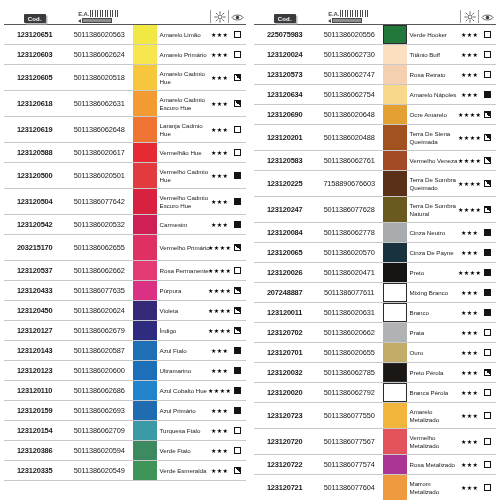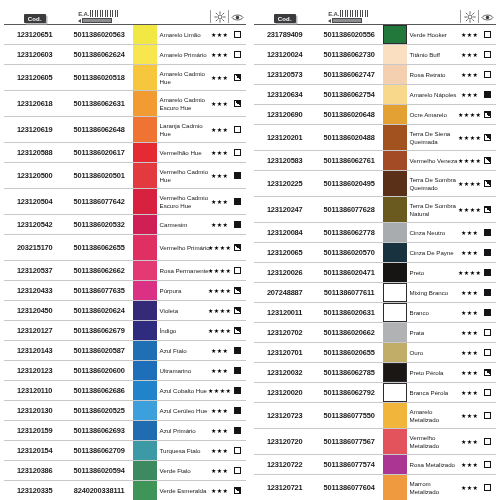--- a/index.html
+++ b/index.html
@@ -76,21 +76,21 @@
     min-height:19px;
   }
   .row.tall{min-height:25px;}
   .cell{display:flex;align-items:center;box-sizing:border-box;}
   .c-cod{
     width:62px;justify-content:center;
     font-size:7.4px;font-weight:bold;color:#19191b;letter-spacing:-.15px;
   }
   .c-ean{
     width:68px;justify-content:center;
-    font-size:7.4px;font-weight:bold;color:#19191b;letter-spacing:-.15px;
+    font-size:7.4px;font-weight:normal;color:#19191b;letter-spacing:-.15px;
   }
   .c-swatch{width:24px;padding:0;align-items:stretch;}
   .swatch{width:100%;height:100%;display:block;}
   .swatch.bordered{box-sizing:border-box;border:1px solid #2b2b2d;}
   .c-name{
     width:54px;
     font-size:6.2px;color:#1b1b1d;
     line-height:1.22;
     padding-left:3px;
     letter-spacing:-.05px;
@@ -352,32 +352,20 @@
           <div class="cell c-swatch">
             <span class="swatch" style="background: rgb(33, 131, 201);"></span>
           </div>
           <div class="cell c-name">Azul Cobalto Hue</div>
           <div class="cell c-sun">★★★★</div>
           <div class="cell c-opacity">
             <span class="sq full"></span>
           </div>
         </div>
         <div class="row">
-          <div class="cell c-cod">123120130</div>
-          <div class="cell c-ean">5011386020525</div>
-          <div class="cell c-swatch">
-            <span class="swatch" style="background: rgb(59, 160, 220);"></span>
-          </div>
-          <div class="cell c-name">Azul Cerúleo Hue</div>
-          <div class="cell c-sun">★★★</div>
-          <div class="cell c-opacity">
-            <span class="sq full"></span>
-          </div>
-        </div>
-        <div class="row">
           <div class="cell c-cod">123120159</div>
           <div class="cell c-ean">5011386062693</div>
           <div class="cell c-swatch">
             <span class="swatch" style="background: rgb(31, 108, 176);"></span>
           </div>
           <div class="cell c-name">Azul Primário</div>
           <div class="cell c-sun">★★★</div>
           <div class="cell c-opacity">
             <span class="sq full"></span>
           </div>
@@ -401,21 +389,21 @@
             <span class="swatch" style="background: rgb(61, 138, 96);"></span>
           </div>
           <div class="cell c-name">Verde Ftalo</div>
           <div class="cell c-sun">★★★</div>
           <div class="cell c-opacity">
             <span class="sq "></span>
           </div>
         </div>
         <div class="row">
           <div class="cell c-cod">123120335</div>
-          <div class="cell c-ean">8240200338111</div>
+          <div class="cell c-ean">5011386020549</div>
           <div class="cell c-swatch">
             <span class="swatch" style="background: rgb(63, 148, 87);"></span>
           </div>
           <div class="cell c-name">Verde Esmeralda</div>
           <div class="cell c-sun">★★★</div>
           <div class="cell c-opacity">
             <span class="sq half"></span>
           </div>
         </div>
       </div>
@@ -457,21 +445,21 @@
       </div>
       <div class="th th-opacity">
         <svg class="eye-icon" width="13" height="11" viewBox="0 0 26 18">
           <path d="M2 9 C6 2.5, 20 2.5, 24 9 C20 15.5, 6 15.5, 2 9 Z" fill="none" stroke="#3a3a3c" stroke-width="1.6"></path>
           <circle cx="13" cy="9" r="3.4" fill="#3a3a3c"></circle>
         </svg>
       </div>
     </div>
     <div class="tbody">
         <div class="row">
-          <div class="cell c-cod">231789409</div>
+          <div class="cell c-cod">225075983</div>
           <div class="cell c-ean">5011386020556</div>
           <div class="cell c-swatch">
             <span class="swatch bordered" style="background: rgb(34, 119, 58);"></span>
           </div>
           <div class="cell c-name">Verde Hooker</div>
           <div class="cell c-sun">★★★</div>
           <div class="cell c-opacity">
             <span class="sq "></span>
           </div>
         </div>
@@ -542,21 +530,21 @@
             <span class="swatch" style="background: rgb(162, 75, 36);"></span>
           </div>
           <div class="cell c-name">Vermelho Veneza</div>
           <div class="cell c-sun">★★★★</div>
           <div class="cell c-opacity">
             <span class="sq half"></span>
           </div>
         </div>
         <div class="row tall">
           <div class="cell c-cod">123120225</div>
-          <div class="cell c-ean">5011386020495</div>
+          <div class="cell c-ean">7158890676603</div>
           <div class="cell c-swatch">
             <span class="swatch" style="background: rgb(90, 48, 24);"></span>
           </div>
           <div class="cell c-name">Terra De Sombra Queimado</div>
           <div class="cell c-sun">★★★★</div>
           <div class="cell c-opacity">
             <span class="sq half"></span>
           </div>
         </div>
         <div class="row tall">

